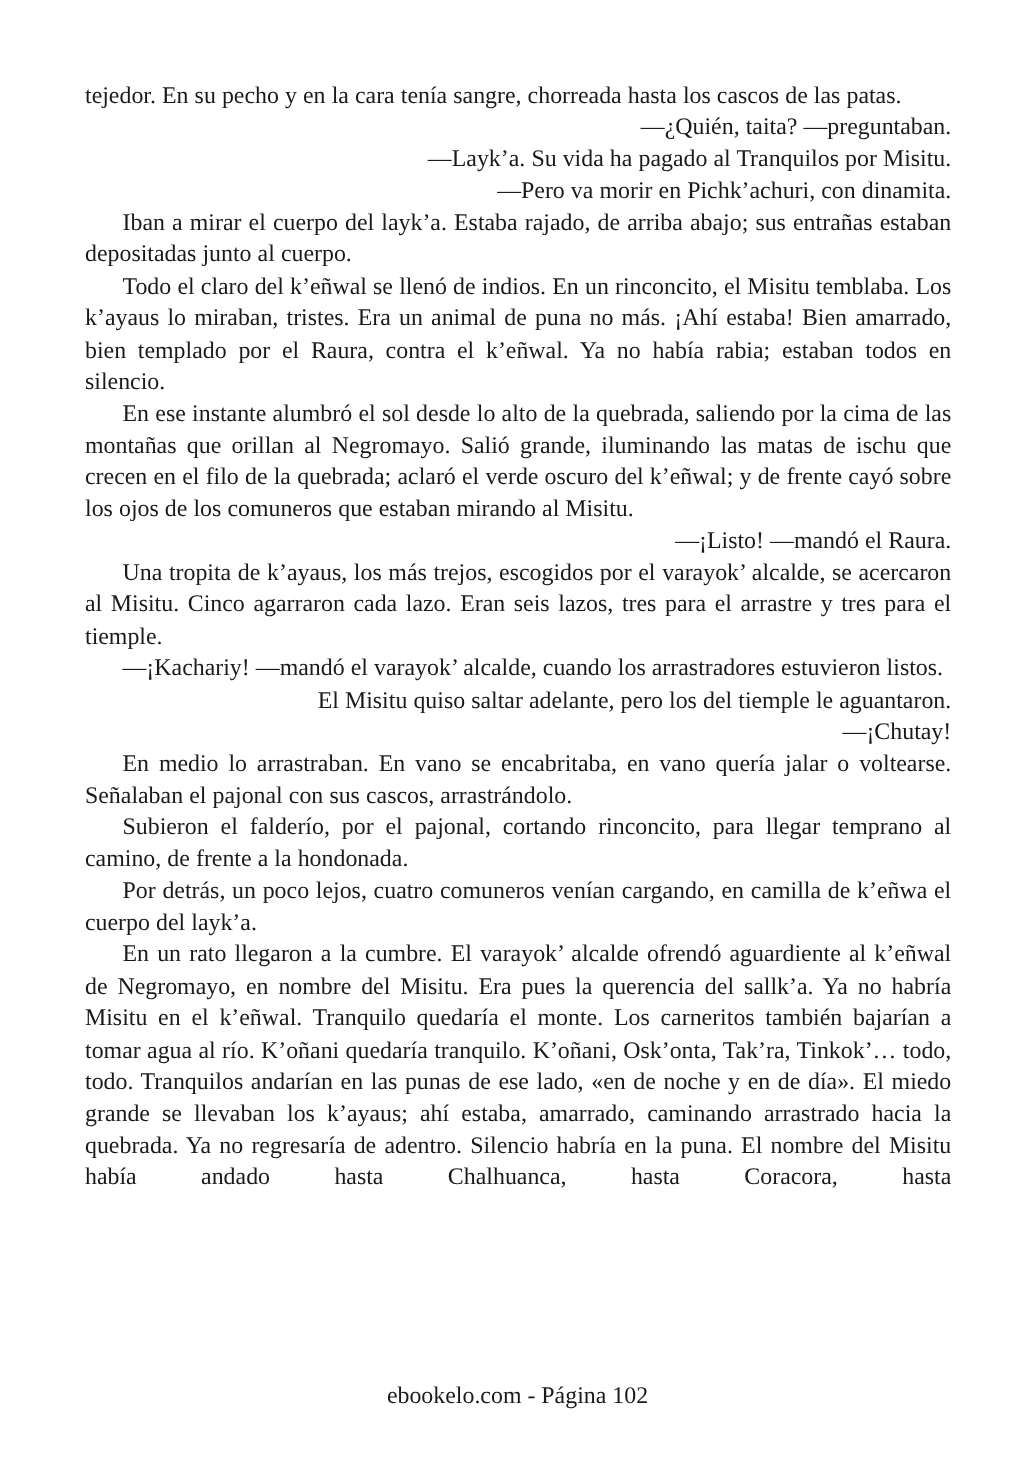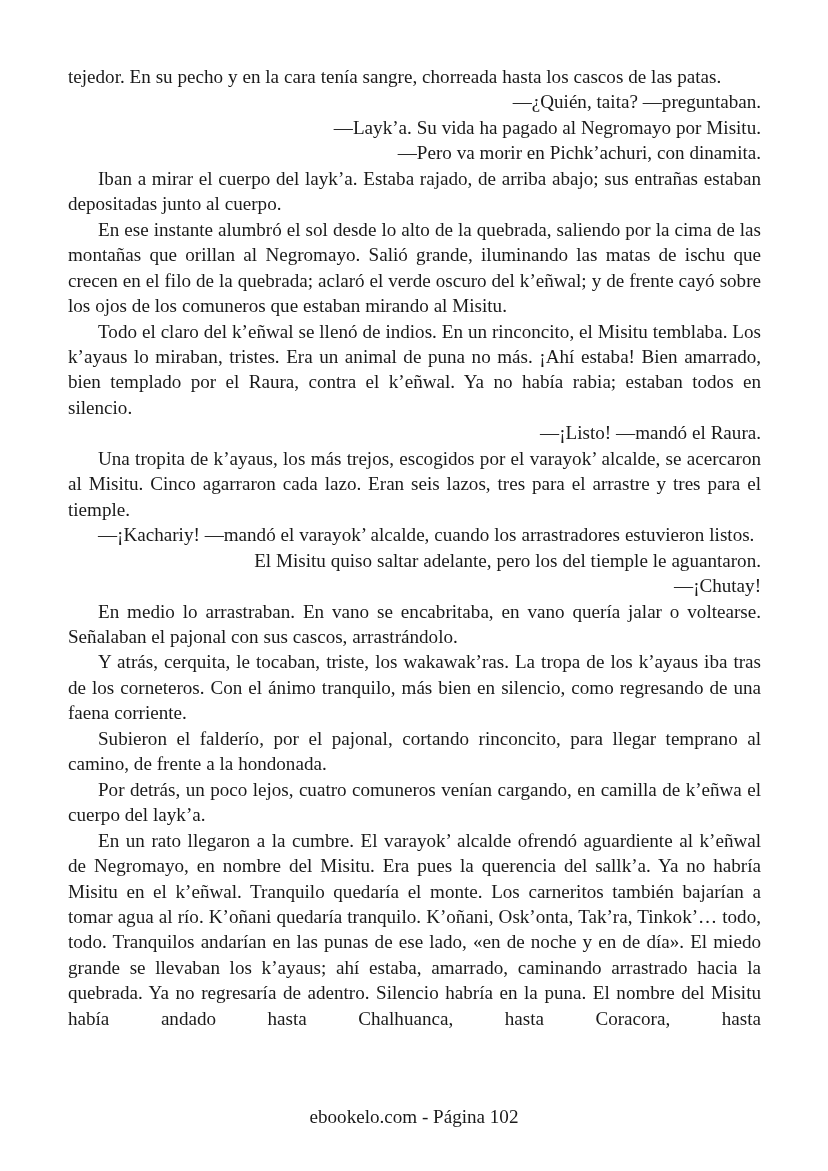--- a/index.html
+++ b/index.html
@@ -85,45 +85,44 @@
 <body>
 
 <div class="page">
 
   <div class="text-block">
 
     <p class="para cont">tejedor. En su pecho y en la cara tenía sangre, chorreada hasta los cascos de las patas.</p>
 
     <p class="para dialogue">—¿Quién, taita? —preguntaban.</p>
 
-    <p class="para dialogue">—Layk’a. Su vida ha pagado al Negromayo por Misitu.</p>
+    <p class="para dialogue">—Layk’a. Su vida ha pagado al Tranquilos por Misitu.</p>
 
     <p class="para dialogue">—Pero va morir en Pichk’achuri, con dinamita.</p>
 
     <p class="para">Iban a mirar el cuerpo del layk’a. Estaba rajado, de arriba abajo; sus entrañas estaban depositadas junto al cuerpo.</p>
 
+    <p class="para">Todo el claro del k’eñwal se llenó de indios. En un rinconcito, el Misitu temblaba. Los k’ayaus lo miraban, tristes. Era un animal de puna no más. ¡Ahí estaba! Bien amarrado, bien templado por el Raura, contra el k’eñwal. Ya no había rabia; estaban todos en silencio.</p>
+
     <p class="para">En ese instante alumbró el sol desde lo alto de la quebrada, saliendo por la cima de las montañas que orillan al Negromayo. Salió grande, iluminando las matas de ischu que crecen en el filo de la quebrada; aclaró el verde oscuro del k’eñwal; y de frente cayó sobre los ojos de los comuneros que estaban mirando al Misitu.</p>
-
-    <p class="para">Todo el claro del k’eñwal se llenó de indios. En un rinconcito, el Misitu temblaba. Los k’ayaus lo miraban, tristes. Era un animal de puna no más. ¡Ahí estaba! Bien amarrado, bien templado por el Raura, contra el k’eñwal. Ya no había rabia; estaban todos en silencio.</p>
 
     <p class="para dialogue">—¡Listo! —mandó el Raura.</p>
 
     <p class="para">Una tropita de k’ayaus, los más trejos, escogidos por el varayok’ alcalde, se acercaron al Misitu. Cinco agarraron cada lazo. Eran seis lazos, tres para el arrastre y tres para el tiemple.</p>
 
     <p class="para">—¡Kachariy! —mandó el varayok’ alcalde, cuando los arrastradores estuvieron listos.</p>
 
     <p class="para dialogue">El Misitu quiso saltar adelante, pero los del tiemple le aguantaron.</p>
 
 
     <p class="para dialogue">—¡Chutay!</p>
 
 
     <p class="para">En medio lo arrastraban. En vano se encabritaba, en vano quería jalar o voltearse. Señalaban el pajonal con sus cascos, arrastrándolo.</p>
 
-    <p class="para">Y atrás, cerquita, le tocaban, triste, los wakawak’ras. La tropa de los k’ayaus iba tras de los corneteros. Con el ánimo tranquilo, más bien en silencio, como regresando de una faena corriente.</p>
 
     <p class="para">Subieron el falderío, por el pajonal, cortando rinconcito, para llegar temprano al camino, de frente a la hondonada.</p>
 
     <p class="para">Por detrás, un poco lejos, cuatro comuneros venían cargando, en camilla de k’eñwa el cuerpo del layk’a.</p>
 
     <p class="para runon">En un rato llegaron a la cumbre. El varayok’ alcalde ofrendó aguardiente al k’eñwal de Negromayo, en nombre del Misitu. Era pues la querencia del sallk’a. Ya no habría Misitu en el k’eñwal. Tranquilo quedaría el monte. Los carneritos también bajarían a tomar agua al río. K’oñani quedaría tranquilo. K’oñani, Osk’onta, Tak’ra, Tinkok’… todo, todo. Tranquilos andarían en las punas de ese lado, «en de noche y en de día». El miedo grande se llevaban los k’ayaus; ahí estaba, amarrado, caminando arrastrado hacia la quebrada. Ya no regresaría de adentro. Silencio habría en la puna. El nombre del Misitu había andado hasta Chalhuanca, hasta Coracora, hasta</p>
 
   </div>
 
   <div class="footer">

